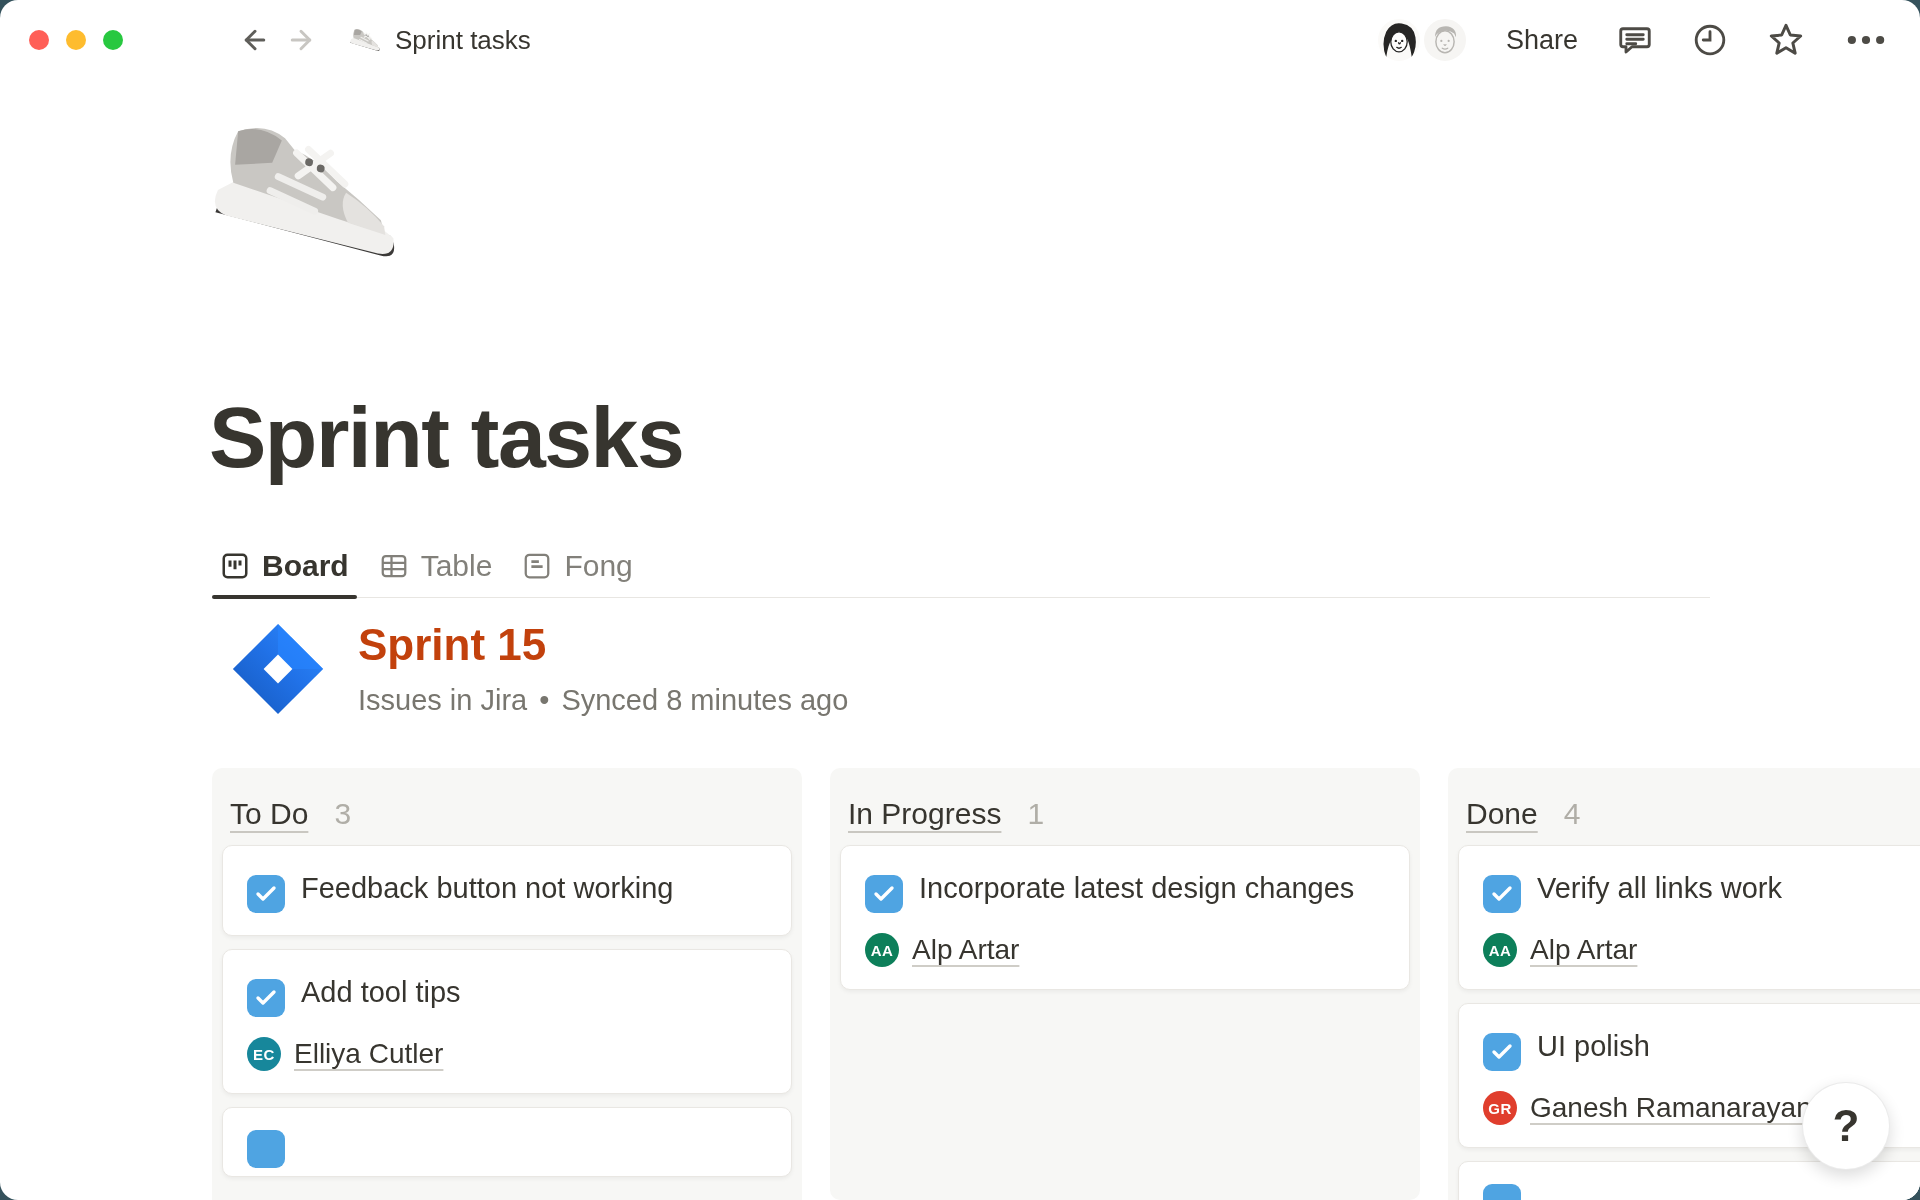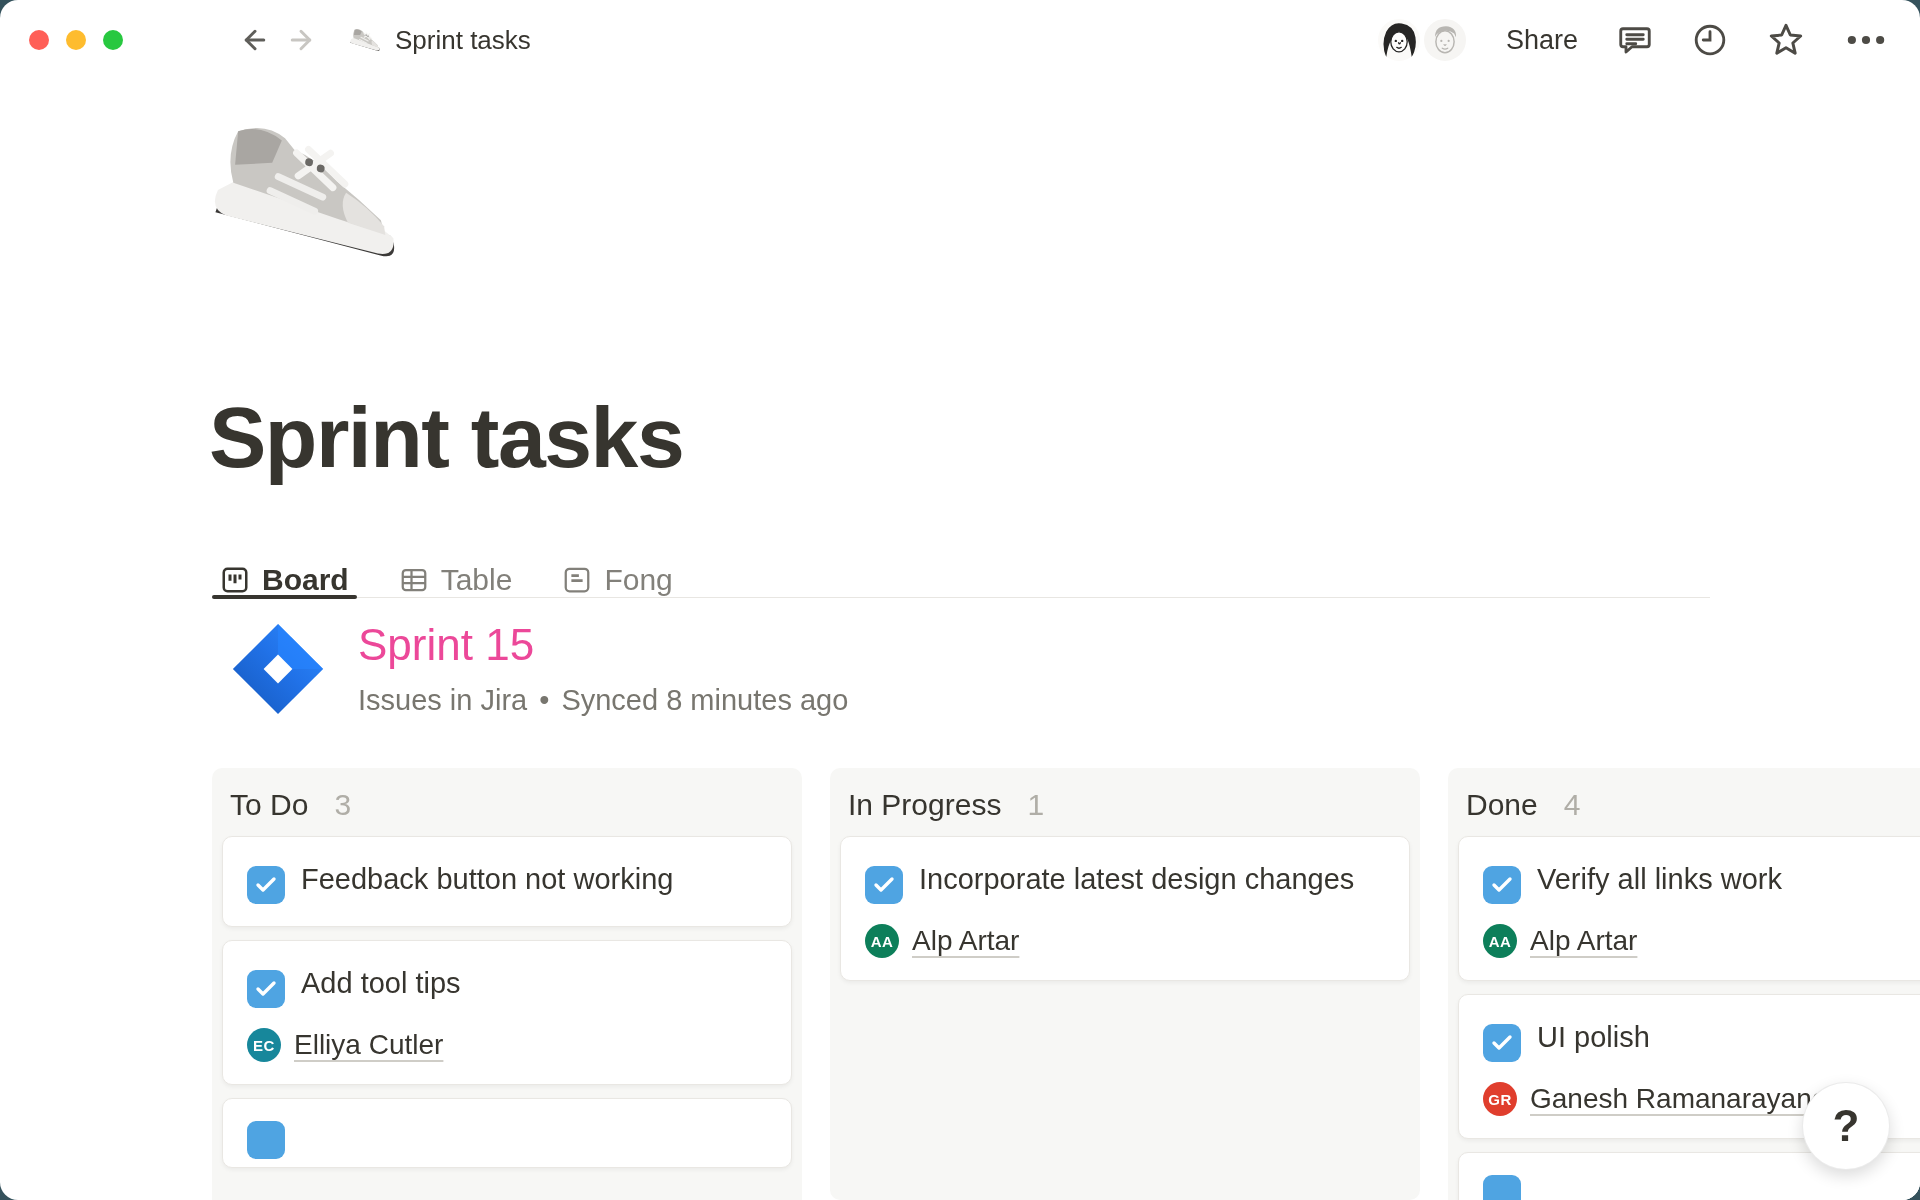--- a/index.html
+++ b/index.html
@@ -22,38 +22,38 @@
   .collab { width:46px; height:46px; border-radius:50%; background:#faf9f7; border:2px solid #fff; }
   .collab + .collab { margin-left:-8px; }
   .share { font-size:27px; color:#37352f; cursor:pointer; }
 
   
   .page-icon { position:absolute; left:212px; top:112px; width:195px; height:195px; cursor:pointer; }
   .page-icon svg { transform:rotate(10deg); }
   .page-title { position:absolute; left:209px; top:388px; font-size:86px; font-weight:700; letter-spacing:-1.5px; color:#37352f; }
 
   
-  .tabs { position:absolute; left:212px; top:534px; width:1498px; display:flex; gap:34px; border-bottom:1px solid #e8e6e2; height:64px;align-items:flex-end; }
+  .tabs { position:absolute; left:212px; top:534px; width:1498px; display:flex; gap:14px; border-bottom:1px solid #e8e6e2; height:64px; }
   .tab { display:flex; align-items:center; gap:12px; padding:0 8px; font-size:30px; color:#82807a; position:relative; cursor:pointer; }
   .tab.active { color:#37352f; font-weight:600; }
   .tab.active::after { content:""; position:absolute; left:0; right:0; bottom:-2px; height:4px; background:#37352f; border-radius:2px; }
   .tab svg { flex:0 0 auto; }
 
   
   .linked { position:absolute; left:230px; top:620px; display:flex; align-items:center; gap:32px; }
-  .linked-text .db-title { font-size:44px; font-weight:400; color:#ec4899; cursor:pointer; }
+  .linked-text .db-title { font-size:44px; font-weight:700; color:#c2410c; cursor:pointer; }
   .db-sub { margin-top:14px; font-size:29px; color:#78766f; display:flex; gap:12px; align-items:center; }
   .db-sub .lnk { cursor:pointer; }
 
   
   .board { position:absolute; left:212px; top:768px; right:0; bottom:0; display:flex; gap:28px; overflow:hidden; }
   .column { width:590px; flex:0 0 590px; background:#f7f7f5; border-radius:10px 10px 0 0; padding:14px 10px 10px; height:432px; overflow:hidden; }
   .column.fit { height:auto; border-radius:10px; padding-bottom:12px; }
   .col-head { display:flex; align-items:baseline; gap:26px; padding:6px 8px 14px; font-size:30px; }
-  .col-name { color:#37352f; font-weight:500; text-decoration-color:#c9c7c1; text-decoration-thickness:2px; text-underline-offset:7px; cursor:pointer; }
+  .col-name { color:#37352f; font-weight:500; text-decoration:underline; text-decoration-color:#c9c7c1; text-decoration-thickness:2px; text-underline-offset:7px; cursor:pointer;margin-top:9px; }
   .col-count { color:#b0aea7; }
   .cards { display:flex; flex-direction:column; gap:13px; }
   .card { background:#fff; border:1px solid #e9e7e3; border-radius:10px; box-shadow:0 2px 4px rgba(15,15,15,0.05); padding:22px 24px; cursor:pointer; }
   .card-title { font-size:29px; font-weight:500; line-height:1.4; color:#37352f; }
   .checkbox { display:inline-flex; width:38px; height:38px; border-radius:9px; align-items:center; justify-content:center; vertical-align:-8px; margin-right:16px; }
   .assignee { margin-top:20px; display:flex; align-items:center; gap:13px; }
   .init-avatar { width:34px; height:34px; border-radius:50%; color:#ffffff; font-size:15px; font-weight:700; display:flex; align-items:center; justify-content:center; letter-spacing:.5px; flex:0 0 auto; }
   .assignee-name { font-size:28px; font-weight:500; color:#37352f; white-space:nowrap; text-decoration:underline; text-decoration-color:#cfcdc7; text-decoration-thickness:1.5px; text-underline-offset:6px; cursor:pointer; }
   .card.partial { height:70px; }
 

